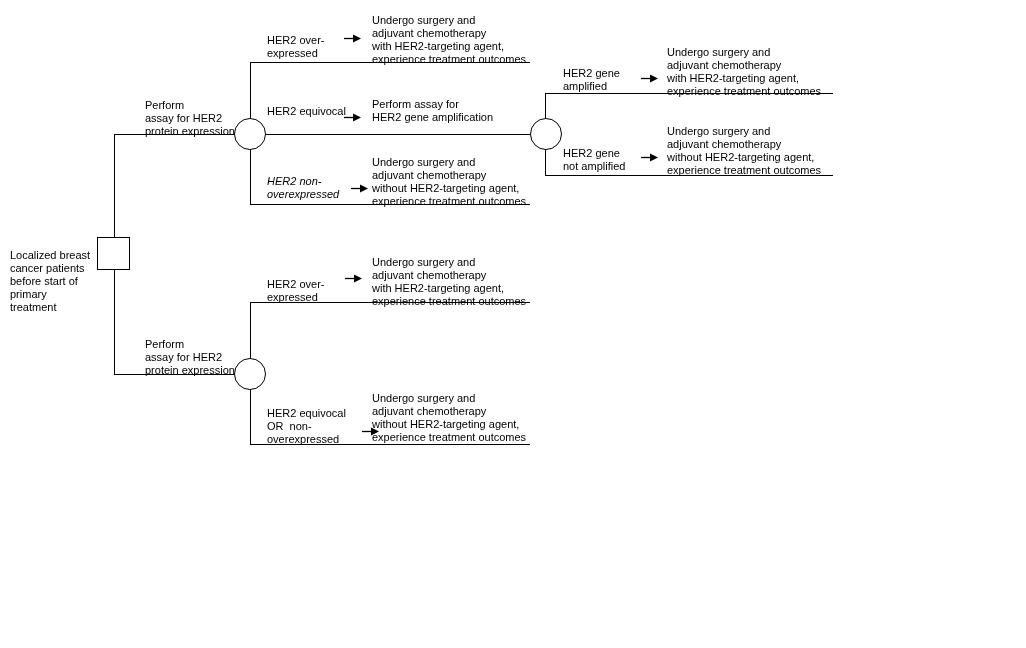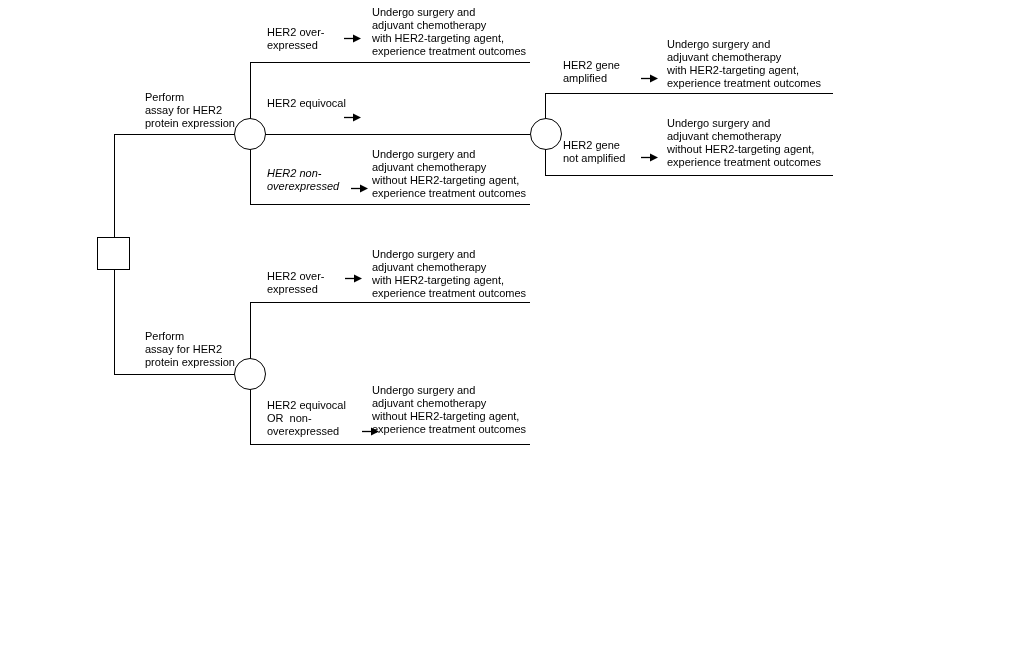--- a/index.html
+++ b/index.html
@@ -2,21 +2,21 @@
 <html><head>
 <meta charset="utf-8">
 <style>
   html,body { margin:0; padding:0; background:#ffffff; }
   .canvas {
     position:relative; width:1026px; height:648px; background:#ffffff;
     font-family:"Liberation Sans", sans-serif; font-size:11px; line-height:13px;
     color:#000000; overflow:hidden;
   }
   .hline, .vline { position:absolute; background:#000000; }
-  .txt { position:absolute; white-space:pre; }
+  .txt { position:absolute; white-space:pre;margin-top:8px; }
   .node-circle {
     position:absolute; width:32px; height:32px; box-sizing:border-box;
     border:1px solid #000000; border-radius:50%; background:#ffffff;
   }
   .node-square {
     position:absolute; width:33px; height:33px; box-sizing:border-box;
     border:1px solid #000000; background:#ffffff;
   }
   .arrow { position:absolute; width:17px; height:9px; }
   .arrow svg { display:block; }
@@ -44,20 +44,25 @@
   <div class="vline" style="left:250px; top:302px; width:1px; height:72px;"></div>
   <div class="hline" style="left:250px; top:302px; width:280px; height:1px;"></div>
   <div class="vline" style="left:250px; top:374px; width:1px; height:70px;"></div>
   <div class="hline" style="left:250px; top:444px; width:280px; height:1px;"></div>
 
   <div class="node-square" style="left:97px; top:237px;"></div>
   <div class="node-circle" style="left:234px; top:118px;"></div>
   <div class="node-circle" style="left:530px; top:118px;"></div>
   <div class="node-circle" style="left:234px; top:358px;"></div>
 
+  <div class="txt" style="left:10px; top:241px;">Localized breast
+cancer patients
+before start of
+primary
+treatment</div>
 
   <div class="txt" style="left:145px; top:91px;">Perform
 assay for HER2
 protein expression</div>
   <div class="txt" style="left:145px; top:330px;">Perform
 assay for HER2
 protein expression</div>
 
   <div class="txt" style="left:267px; top:26px;">HER2 over-
 expressed</div>
@@ -72,20 +77,22 @@
 with HER2-targeting agent,
 experience treatment outcomes</div>
 
   <div class="txt" style="left:267px; top:97px;">HER2 equivocal</div>
   <span class="arrow" style="left:344px; top:113px;">
     <svg width="17" height="9" viewBox="0 0 17 9">
         <line x1="0" y1="4.5" x2="10" y2="4.5" stroke="#000" stroke-width="1.3"></line>
         <polygon points="9,0.5 17,4.5 9,8.5" fill="#000"></polygon>
       </svg>
   </span>
+  <div class="txt" style="left:372px; top:90px;">Perform assay for
+HER2 gene amplification</div>
 
   <div class="txt" style="left:267px; top:167px;font-style:italic;">HER2 non-
 overexpressed</div>
   <span class="arrow" style="left:351px; top:184px;">
     <svg width="17" height="9" viewBox="0 0 17 9">
         <line x1="0" y1="4.5" x2="10" y2="4.5" stroke="#000" stroke-width="1.3"></line>
         <polygon points="9,0.5 17,4.5 9,8.5" fill="#000"></polygon>
       </svg>
   </span>
   <div class="txt" style="left:372px; top:148px;">Undergo surgery and

